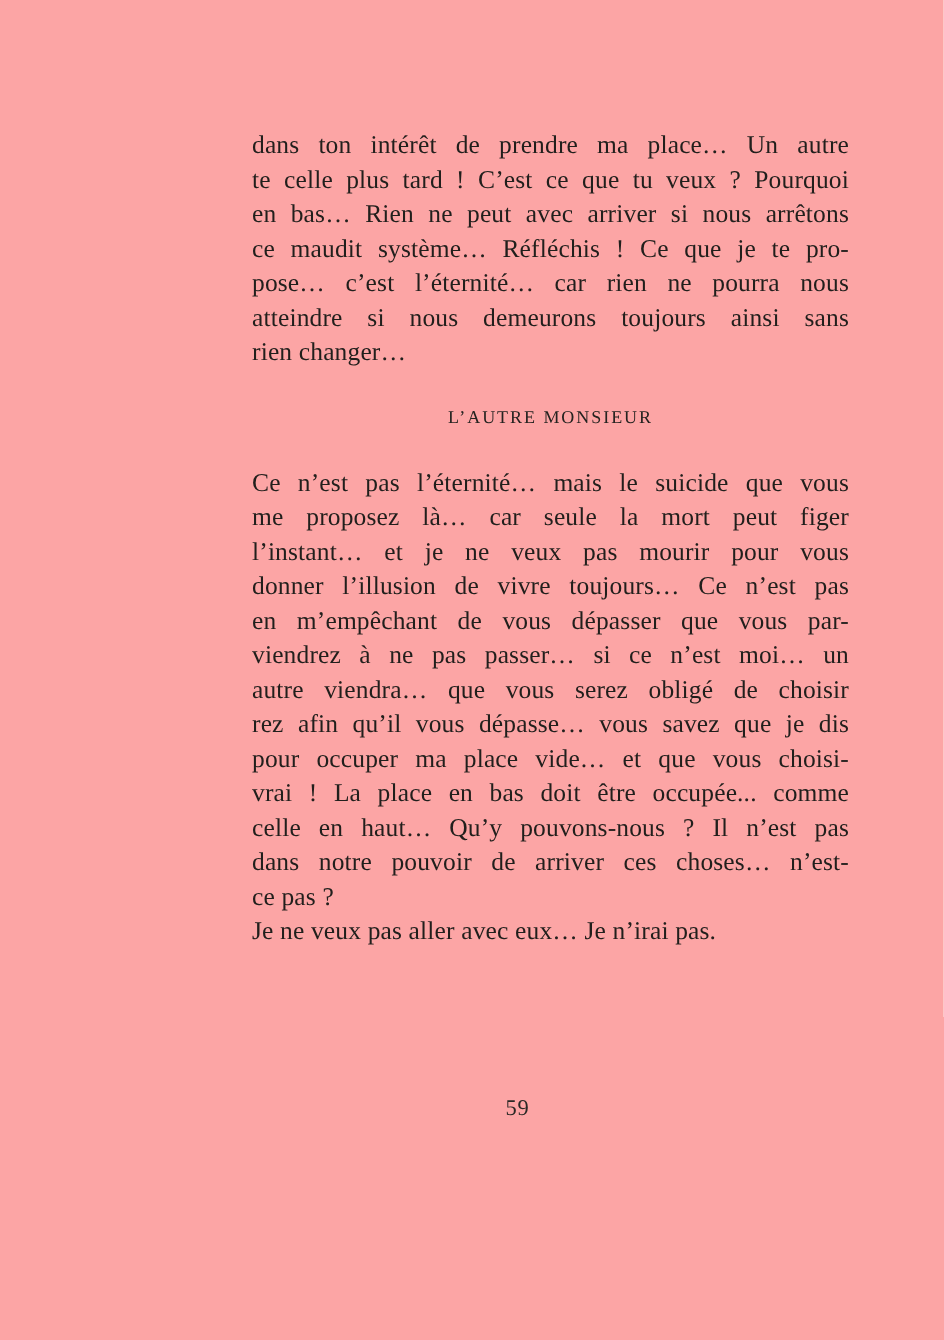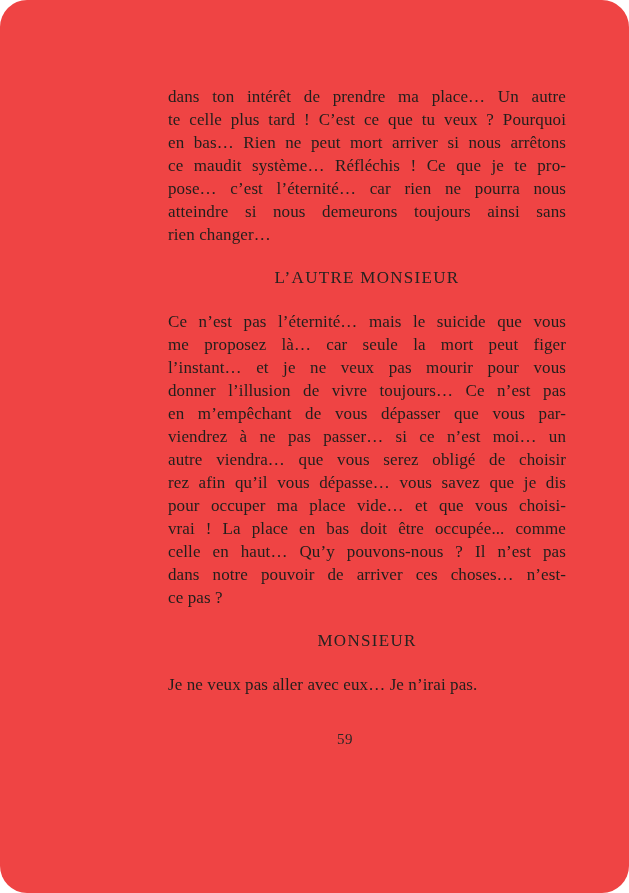--- a/index.html
+++ b/index.html
@@ -12,22 +12,21 @@
     height: 893px;
     overflow: hidden;
     position: relative;
     font-family: "Liberation Serif", serif;
     color: #211f1c;
   }
   .page {
     position: relative;
     width: 629px;
     height: 893px;
-    background: #ef4444;
-    border-radius: 27px;
+    background: #fca5a5;
   }
   .text-block {
     position: absolute;
     left: 168px;
     top: 85px;
     width: 398px;
   }
   .para { margin: 0; padding: 0; }
   .line {
     font-size: 17px;
@@ -37,21 +36,21 @@
     text-align: justify;
     text-align-last: justify;
     letter-spacing: 0.1px;
     overflow: hidden;
   }
   .line.last {
     text-align: left;
     text-align-last: left;
   }
   .speaker {
-    font-size: 17px;
+    font-size: 12px;
     line-height: 16px;
     letter-spacing: 1.3px;
     text-align: center;
     margin: 24px 0 24px 0;
     color: #252320;
   }
   .page-footer {
     position: absolute;
     left: 168px;
     top: 730px;
@@ -66,21 +65,21 @@
 </style>
 </head>
 <body>
 
 <div class="page">
   <main class="text-block">
 
     <div class="para">
       <div class="line">dans ton intérêt de prendre ma place… Un autre</div>
       <div class="line">te celle plus tard ! C’est ce que tu veux ? Pourquoi</div>
-      <div class="line">en bas… Rien ne peut mort arriver si nous arrêtons</div>
+      <div class="line">en bas… Rien ne peut avec arriver si nous arrêtons</div>
       <div class="line">ce maudit système… Réfléchis ! Ce que je te pro-</div>
       <div class="line">pose… c’est l’éternité… car rien ne pourra nous</div>
       <div class="line">atteindre si nous demeurons toujours ainsi sans</div>
       <div class="line last">rien changer…</div>
     </div>
 
     <div class="speaker">L’AUTRE MONSIEUR</div>
 
     <div class="para">
       <div class="line">Ce n’est pas l’éternité… mais le suicide que vous</div>
@@ -91,21 +90,20 @@
       <div class="line">viendrez à ne pas passer… si ce n’est moi… un</div>
       <div class="line">autre viendra… que vous serez obligé de choisir</div>
       <div class="line">rez afin qu’il vous dépasse… vous savez que je dis</div>
       <div class="line">pour occuper ma place vide… et que vous choisi-</div>
       <div class="line">vrai ! La place en bas doit être occupée... comme</div>
       <div class="line">celle en haut… Qu’y pouvons-nous ? Il n’est pas</div>
       <div class="line">dans notre pouvoir de arriver ces choses… n’est-</div>
       <div class="line last">ce pas ?</div>
     </div>
 
-    <div class="speaker">MONSIEUR</div>
 
     <div class="para">
       <div class="line last">Je ne veux pas aller avec eux… Je n’irai pas.</div>
     </div>
 
   </main>
 
   <footer class="page-footer">
     <span class="page-number">59</span>
   </footer>

